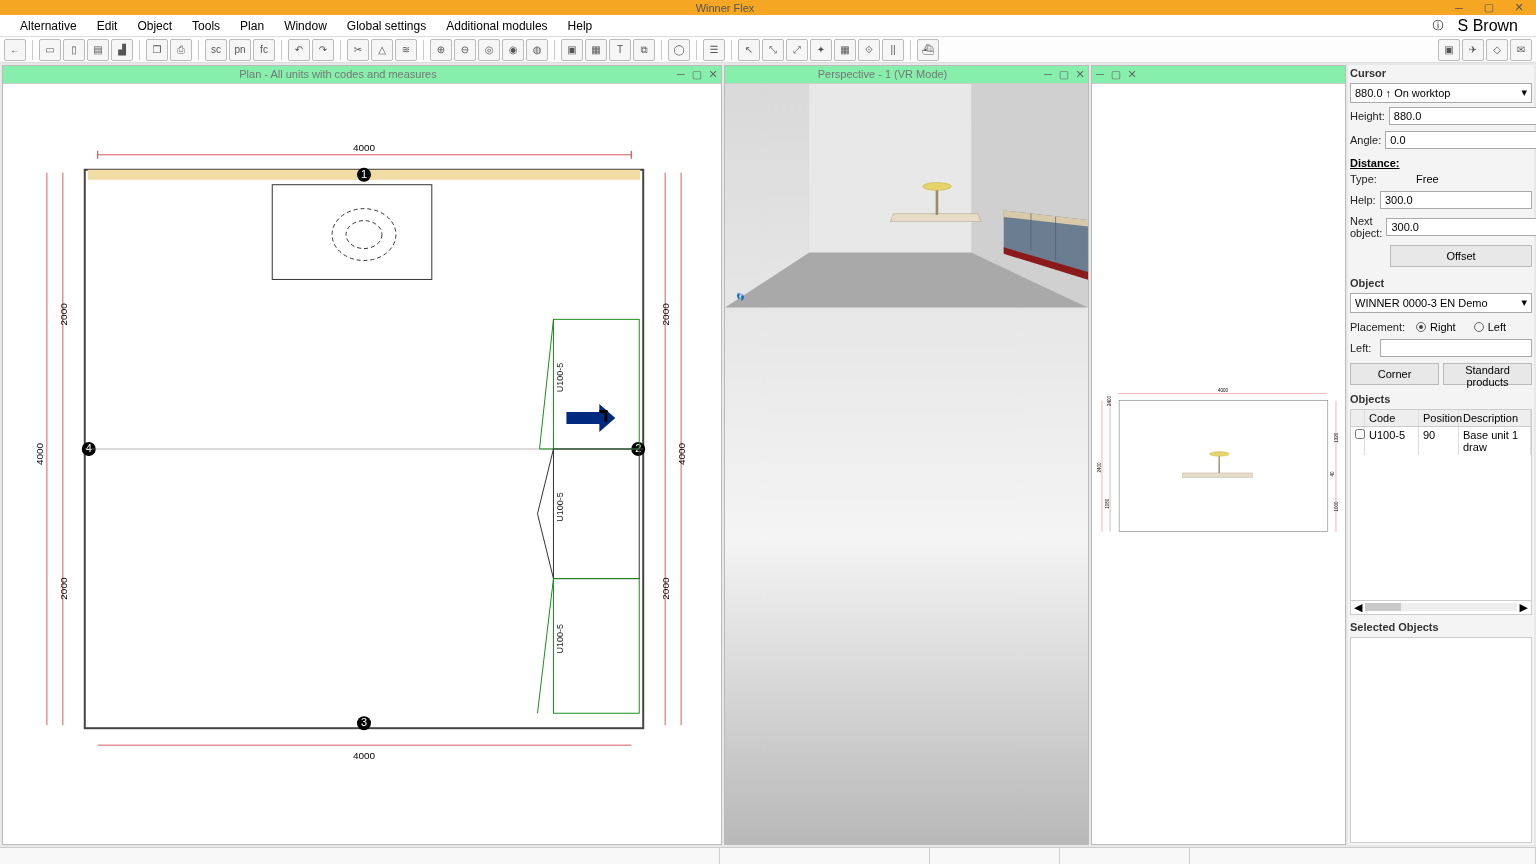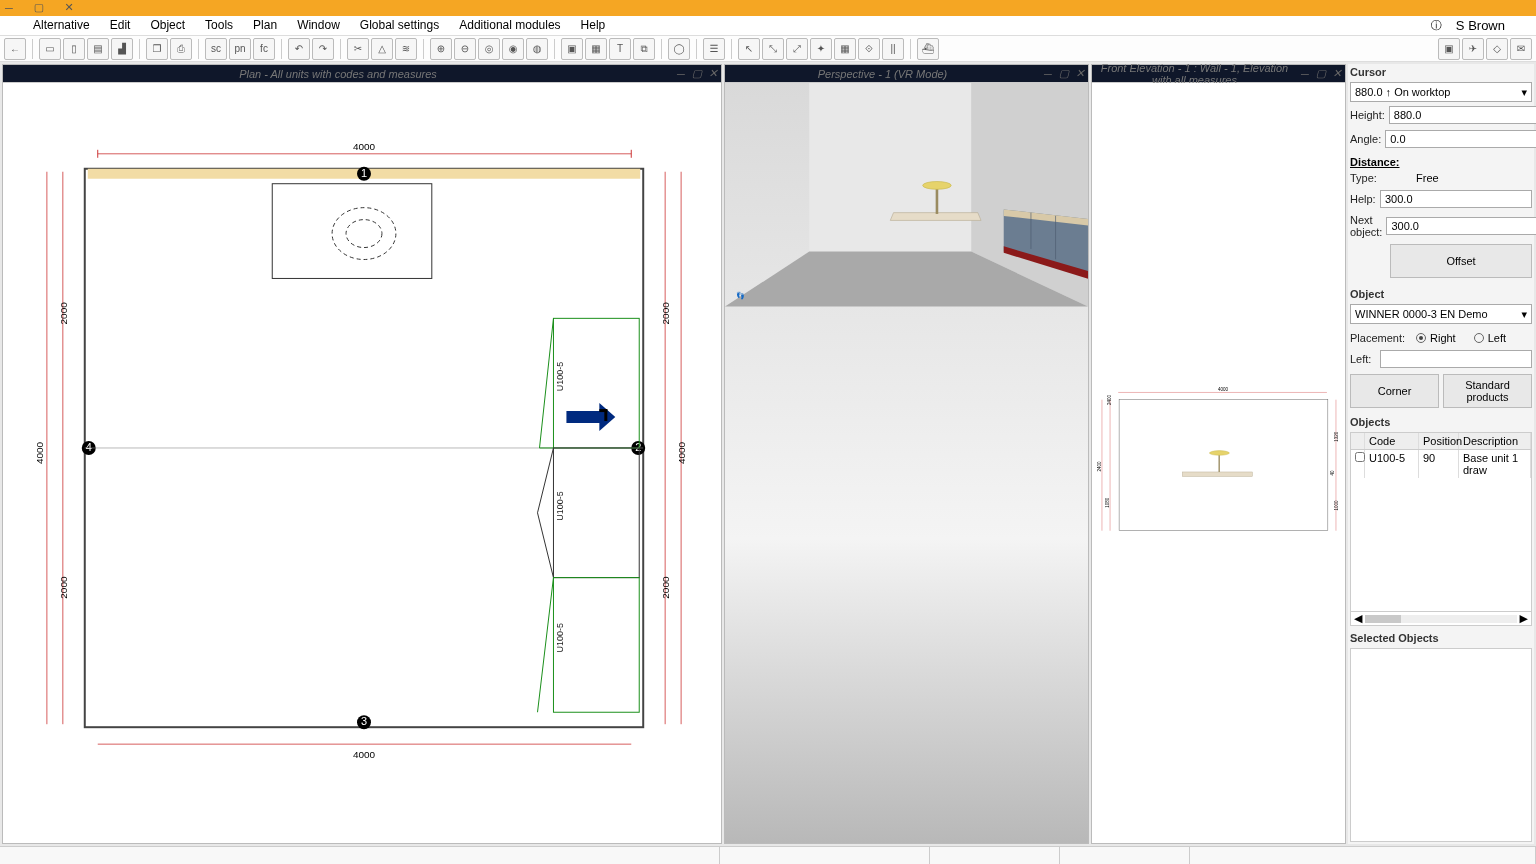--- a/index.html
+++ b/index.html
@@ -3,76 +3,77 @@
 <meta charset="utf-8">
 <style>
 * { box-sizing: border-box; margin: 0; padding: 0; font-family: "Segoe UI", Arial, sans-serif; font-size: 11px; }
 body { background: #f0f0f0; width: 1536px; height: 864px; overflow: hidden; display: flex; flex-direction: column; }
 
 .titlebar { height: 18px; background: #f5a623; display: flex; align-items: center; color: #555; }
 .titlebar .app-title { flex: 1; text-align: center; font-size: 11px; }
 .titlebar .win-btns { display: flex; gap: 12px; padding-right: 8px; }
 .titlebar .win-btn { width: 18px; height: 14px; display: inline-flex; align-items: center; justify-content: center; color: #555; cursor: pointer; }
 
-.menubar { height: 22px; background: #fff; border-bottom: 1px solid #ddd; display: flex; align-items: center; padding: 0 23px; }
+.menubar { height: 22px; background: #fff; border-bottom: 1px solid #ddd; display: flex; align-items: center; padding: 0 10px; }
 .menubar .menu-item { padding: 2px 10px; font-size: 12px; cursor: pointer; }
 .menubar .spacer { flex: 1; }
 .menubar .help-icon { padding: 2px 6px; }
-.menubar .user { padding: 2px 8px; font-size: 13px; }
+.menubar .user { padding: 2px 8px; font-size: 16px; }
 
 .toolbar { height: 30px; background: #fdfdfd; border-bottom: 1px solid #ddd; display: flex; align-items: center; padding: 0 4px; gap: 2px; }
 .toolbar .tbtn { width: 22px; height: 22px; border: 1px solid #bbb; background: #f6f6f6; display: inline-flex; align-items: center; justify-content: center; font-size: 10px; cursor: pointer; border-radius: 2px; color: #555; }
 .toolbar .sep { width: 1px; height: 20px; background: #ccc; margin: 0 4px; }
 .toolbar .tspacer { flex: 1; }
 
 .workspace { flex: 1; display: flex; background: #e8e8e8; padding: 2px; gap: 2px; }
 .left-col { width: 720px; display: flex; flex-direction: column; }
 .mid-col { flex: 1; display: flex; flex-direction: row; gap: 2px; }
 .right-col { width: 186px; background: #f4f4f4; display: flex; flex-direction: column; padding: 2px; gap: 2px; }
 
 .panel { background: #fff; border: 1px solid #bbb; display: flex; flex-direction: column; flex: 1; }
-.panel-header { height: 18px; background: #0f172a; border-bottom: 1px solid #ccc; display: flex; align-items: center; font-size: 10px; color: #777; font-style: italic; }
+.panel-header { height: 18px; background: #86efac; border-bottom: 1px solid #ccc; display: flex; align-items: center; font-size: 10px; color: #777; }
 .panel-header .ptitle { flex: 1; text-align: center; }
 .panel-header .pbtn { width: 16px; height: 14px; display: inline-flex; align-items: center; justify-content: center; cursor: pointer; color: #666; }
 
 .plan-canvas { flex: 1; position: relative; background: #fff; }
 .plan-canvas svg { width: 100%; height: 100%; }
 
 .persp-canvas { flex: 1; position: relative; background: linear-gradient(180deg,#d9d9d9 0%,#f4f4f4 60%,#b8b8b8 100%); overflow:hidden; }
 .persp-room { position:absolute; inset:0; }
 .persp-cursor { position:absolute; left:400px; top:320px; width:38px; height:38px; border-radius:50%; background: radial-gradient(#d2a7f0,#b87ce0); display:flex; align-items:center; justify-content:center; color:#000; font-size:14px; }
 
 .elev-canvas { flex: 1; position: relative; background: #fff; }
 .elev-canvas svg { width:100%; height:100%; }
 .side-label { font-size:11px; font-weight:bold; color:#333; margin-bottom:2px; }
 .side-row { display:flex; align-items:center; margin:2px 0; gap:4px; }
 .side-row .lbl { width:62px; font-size:11px; color:#222; }
 .side-row input[type=text] { flex:1; height:18px; border:1px solid #aaa; padding:0 4px; font-size:11px; background:#fff; }
 .side-select { width:100%; height:20px; border:1px solid #aaa; background:#fff; font-size:11px; padding:0 4px; display:flex; align-items:center; justify-content:space-between; }
-.side-btn { flex:1; height:34px; border:1px solid #bbb; background:#e8e8e8; font-size:11px; cursor:pointer; }
+.side-btn { flex:1; height:22px; border:1px solid #bbb; background:#e8e8e8; font-size:11px; cursor:pointer; }
 .radio { width:10px; height:10px; border:1px solid #666; border-radius:50%; display:inline-block; }
 .radio.sel::after { content:""; display:block; width:4px; height:4px; margin:2px; border-radius:50%; background:#444; }
 
 .obj-table { border:1px solid #ccc; flex:1; background:#fff; overflow:hidden; display:flex; flex-direction:column; }
 .obj-head { display:flex; background:#eee; border-bottom:1px solid #ccc; font-size:10px; }
 .obj-head div, .obj-row div { padding:2px 4px; border-right:1px solid #ddd; }
 .obj-row { display:flex; font-size:10px; }
 .c-code{width:54px;} .c-pos{width:40px;} .c-desc{flex:1;}
 
 .statusbar { height:20px; background:#f8f8f8; border-top:1px solid #ccc; display:flex; }
 .statusbar .scell { border-right:1px solid #ccc; height:100%; }
 
 
 .dim-text { font-size: 10px; fill:#000; }
 .u-label { font-size:9px; fill:#222; }
 </style>
 </head>
 <body>
 
 <div class="titlebar">
+  <div class="app-title">Winner Flex</div>
   <div class="win-btns">
     <div class="win-btn">─</div>
     <div class="win-btn">▢</div>
     <div class="win-btn">✕</div>
   </div>
 </div>
 
 <div class="menubar">
   <div class="menu-item">Alternative</div>
   <div class="menu-item">Edit</div>
@@ -246,21 +247,20 @@
           <line x1="510" y1="205" x2="510" y2="272" stroke="#4a5a6e"></line>
 
           <text x="18" y="332" font-size="26" fill="#cfe1ea">👣</text>
         </svg>
         <div class="persp-cursor">↖</div>
       </div>
     </div>
 
     <div class="panel">
       <div class="panel-header">
-        <div class="ptitle">Front Elevation - 1 : Wall - 1, Elevation with all measures</div>
         <div class="pbtn">─</div>
         <div class="pbtn">▢</div>
         <div class="pbtn">✕</div>
       </div>
       <div class="elev-canvas">
         <svg viewBox="0 0 560 360">
           <line x1="58" y1="24" x2="520" y2="24" stroke="#c33" stroke-width="0.8"></line>
           <text class="dim-text" x="290" y="20" text-anchor="middle">4000</text>
           <rect x="60" y="40" width="462" height="290" fill="none" stroke="#555"></rect>
 

